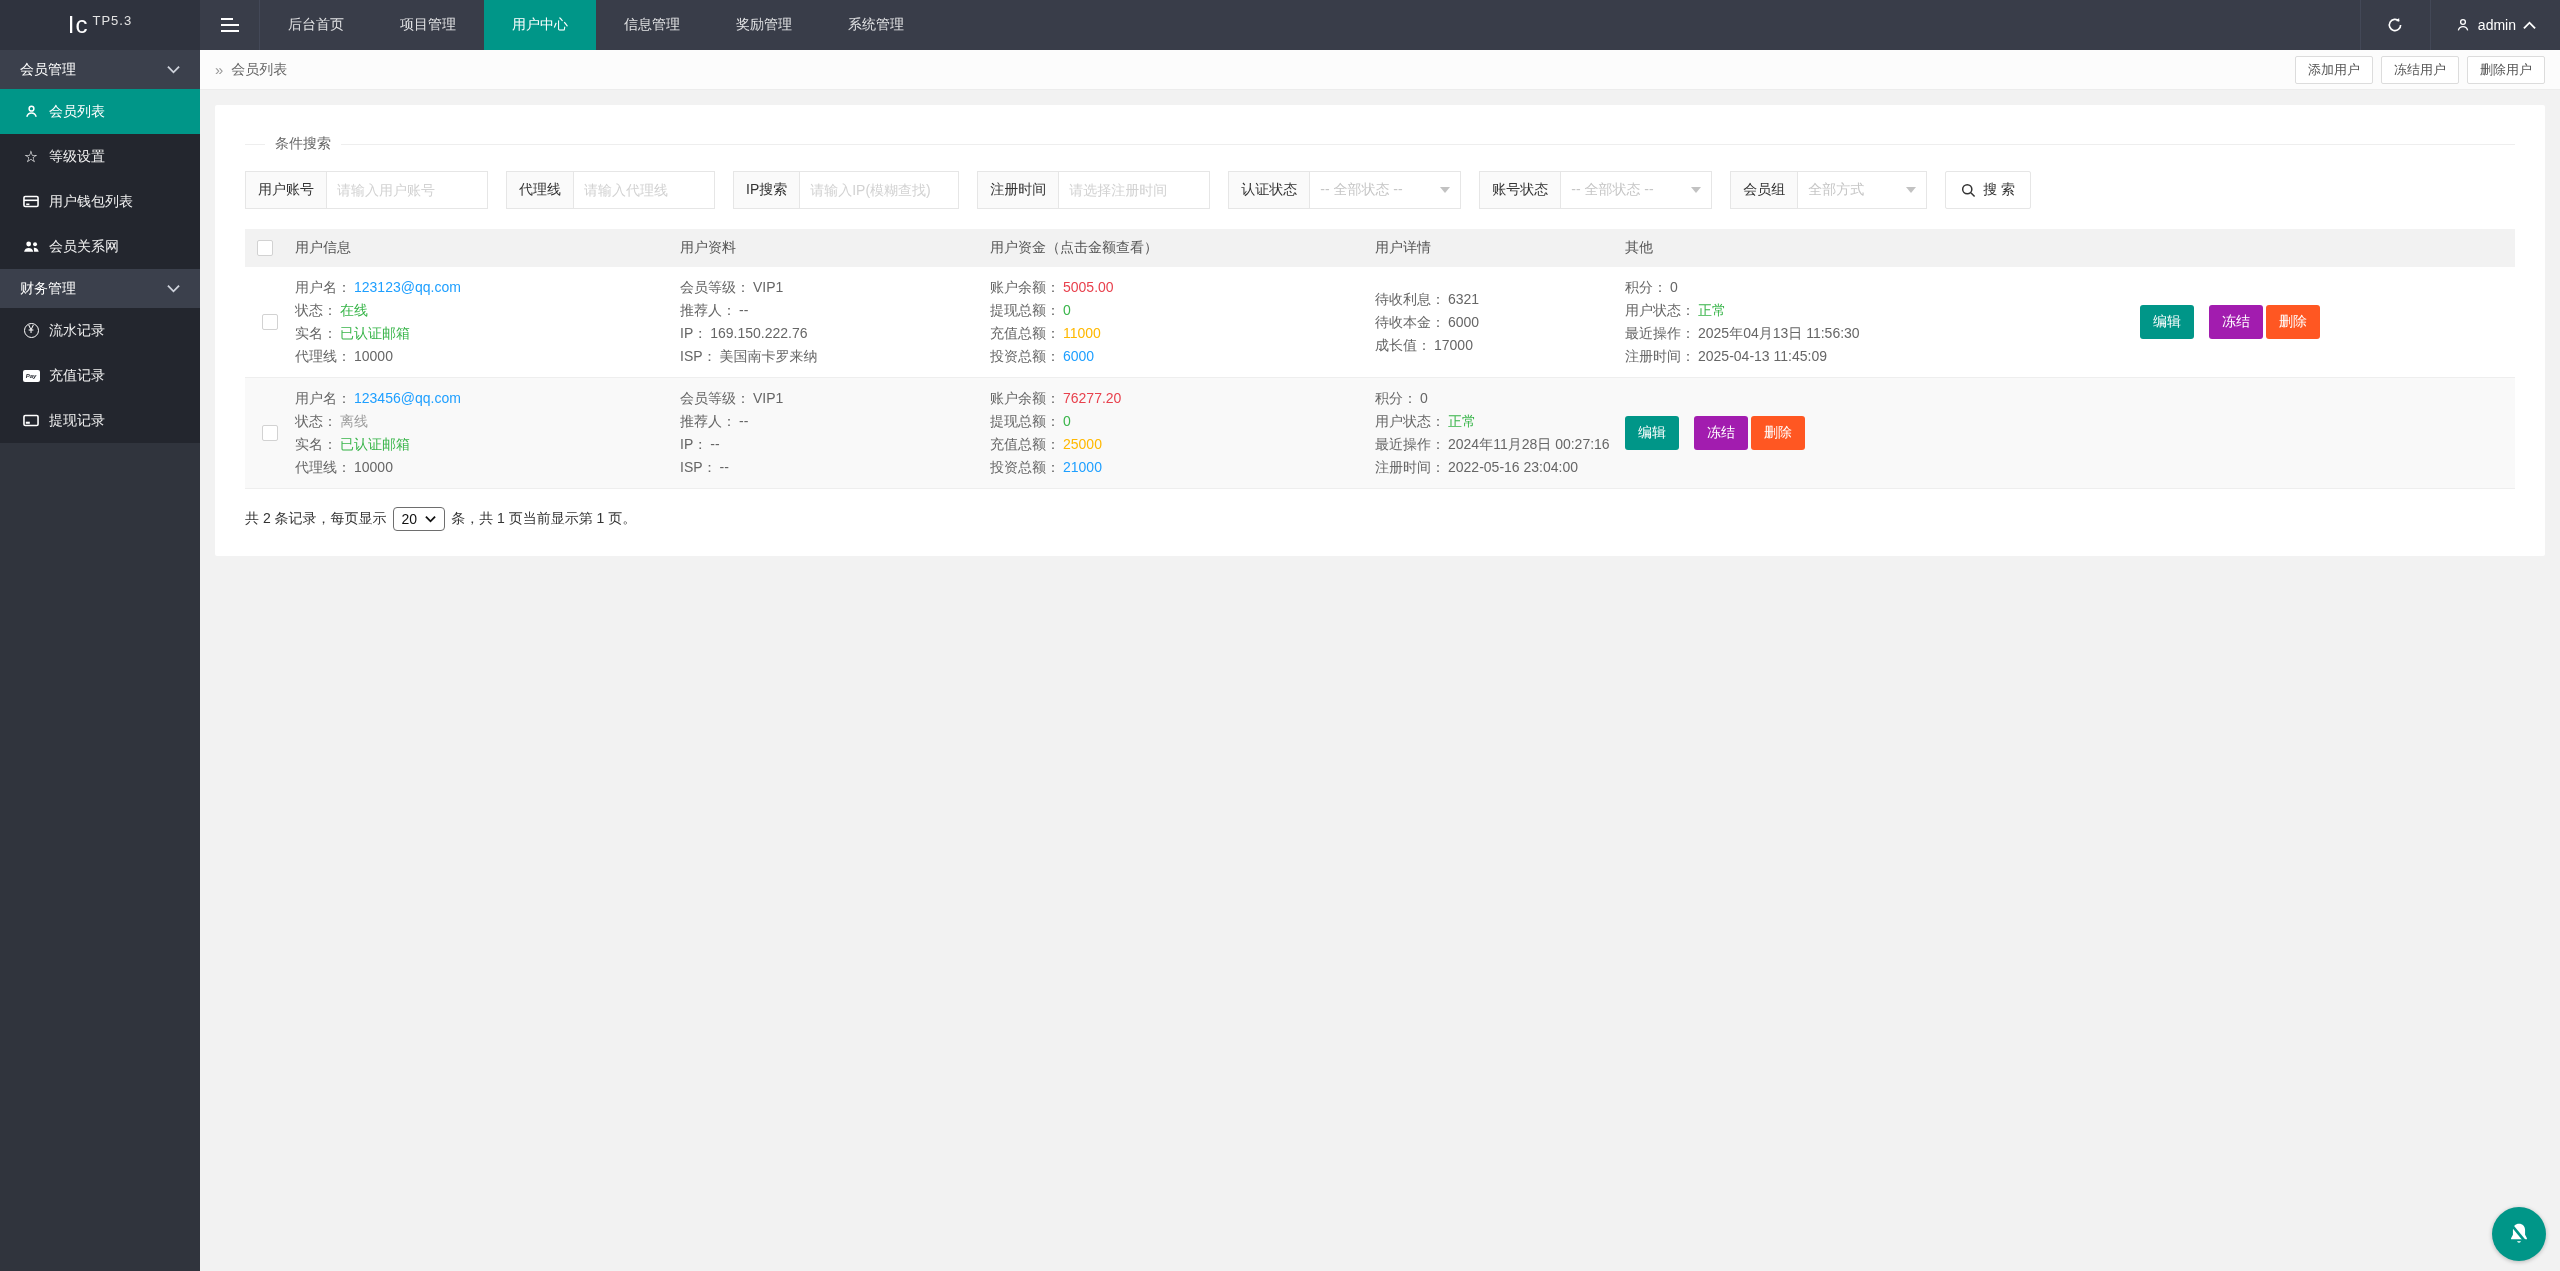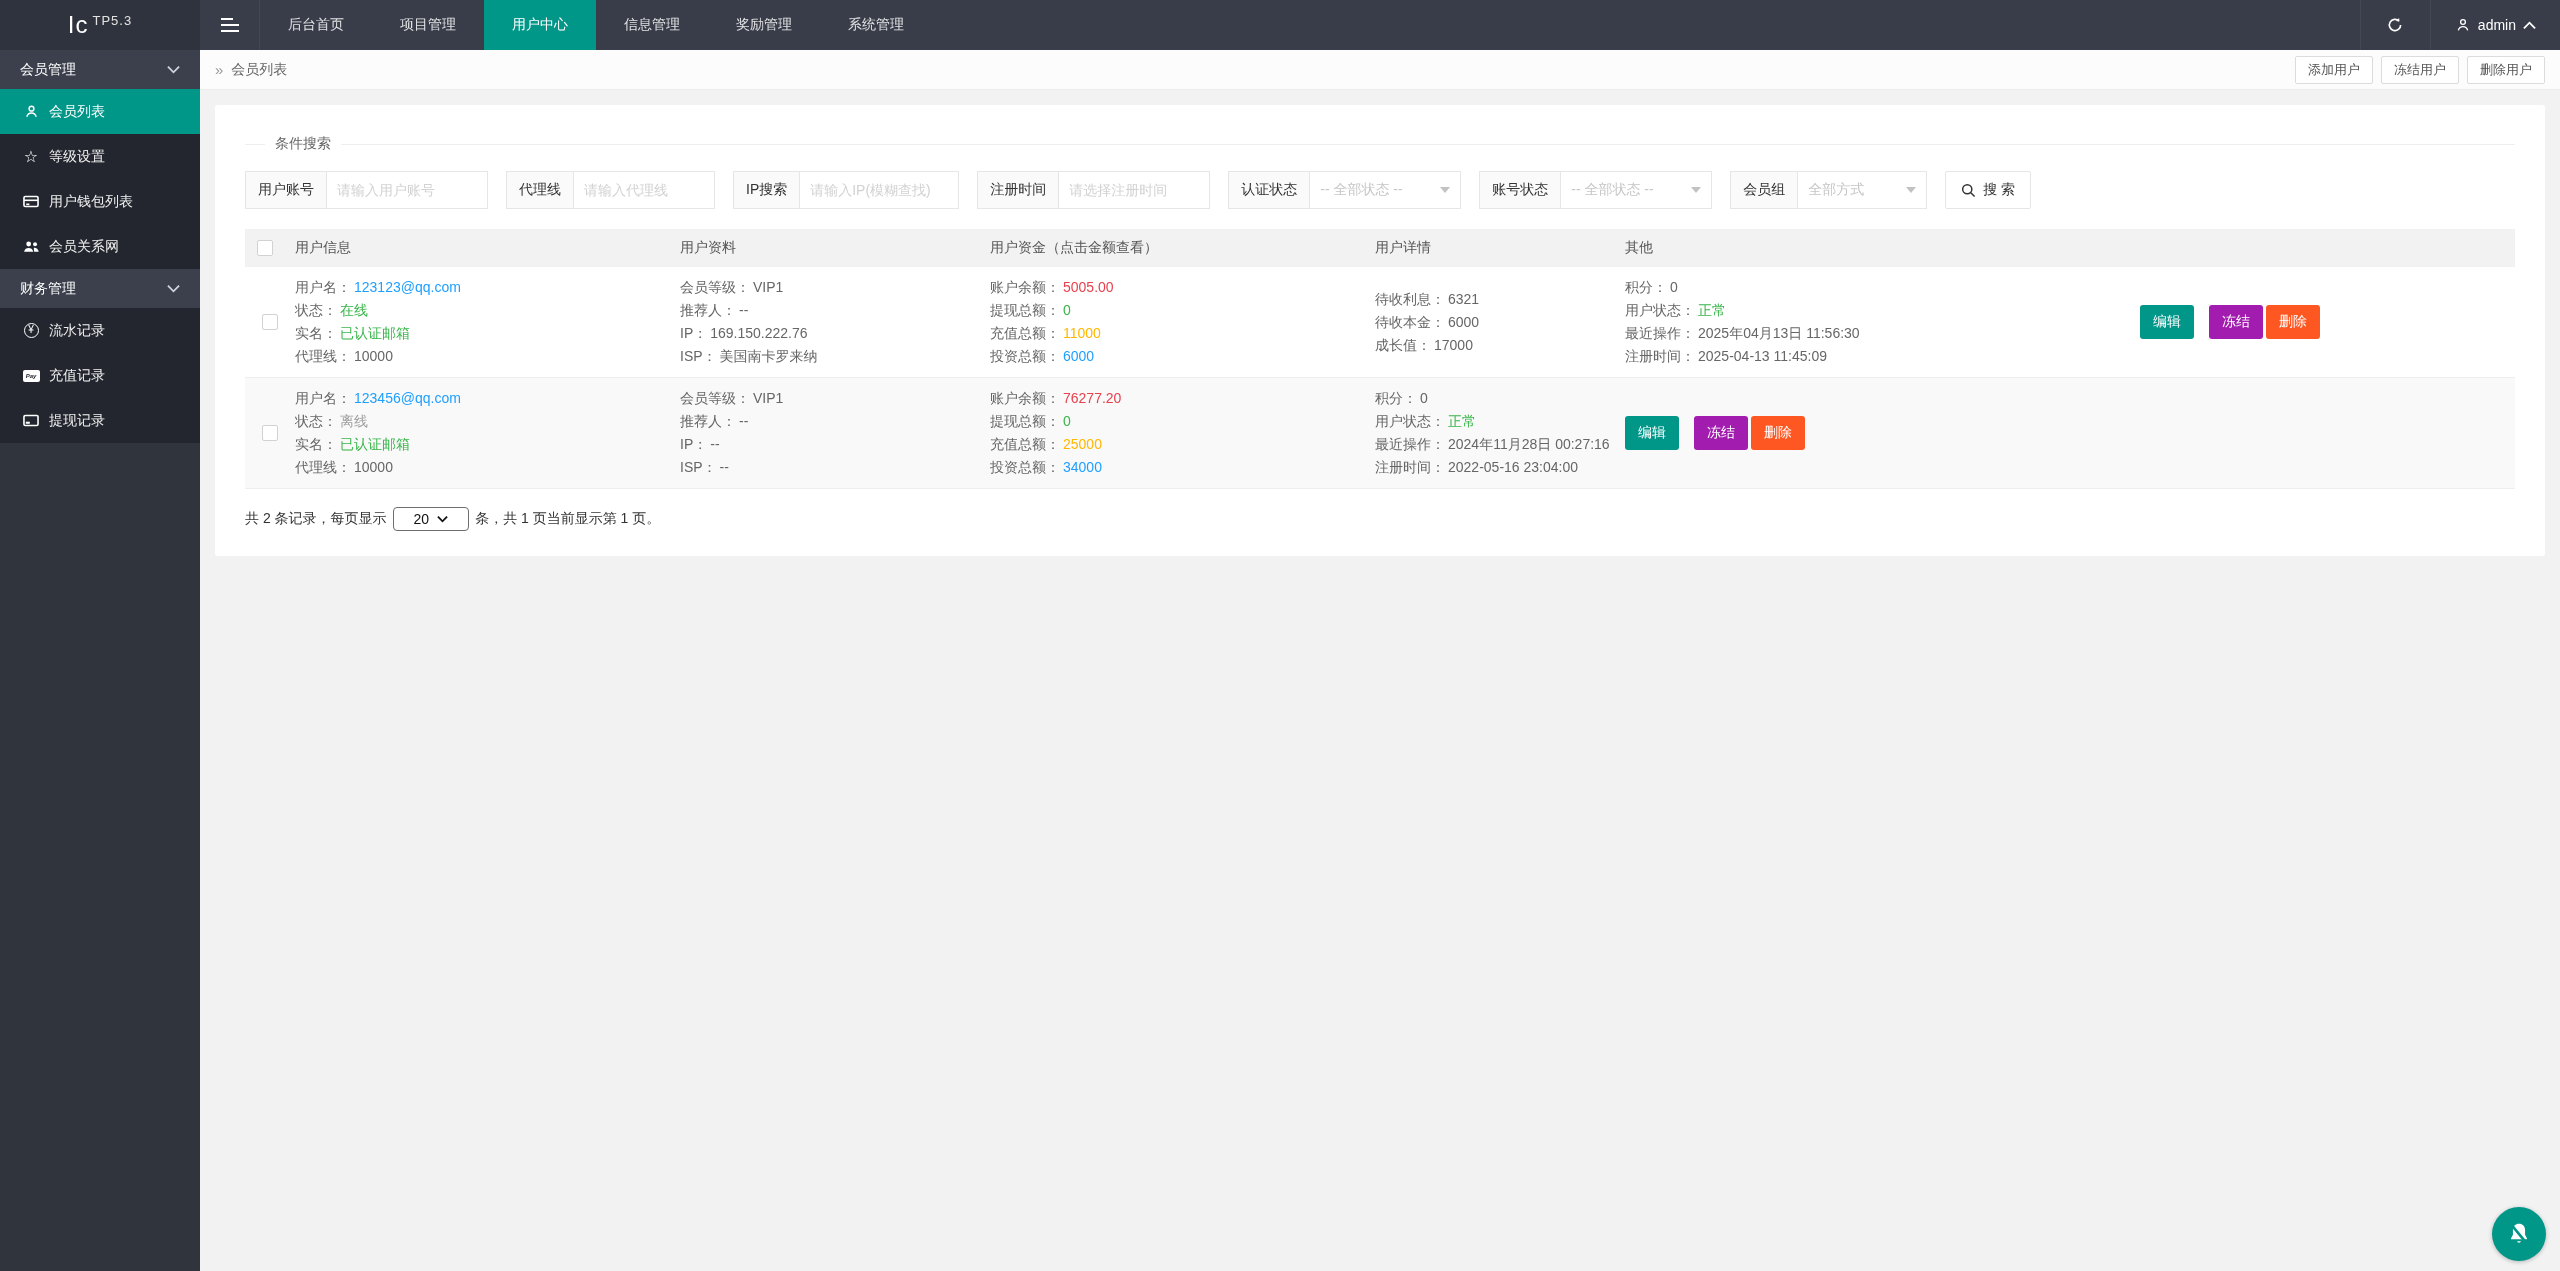--- a/index.html
+++ b/index.html
@@ -74,21 +74,21 @@
   .c-blue { color:#1E9FFF; }
   .c-gray { color:#9e9e9e; }
   .act-cell { display:flex; align-items:center; gap:3px; }
   .abtn { border:none; color:#fff; font-size:14px; padding:8px 13px; border-radius:3px; cursor:pointer; font-family:inherit; }
   .abtn.edit { background:#009688; }
   .abtn.freeze { background:#a21caf;margin-left:12px; }
   .abtn.del { background:#FF5722; }
 
   
   .pager { margin-top:18px; color:#333; display:flex; align-items:center; gap:6px; }
-  .psel { display:inline-flex; align-items:center; gap:8px; border:1px solid #6e6e6e; border-radius:4px; padding:3px 20px; cursor:pointer; color:#111; }
+  .psel { display:inline-flex; align-items:center; gap:8px; border:1px solid #6e6e6e; border-radius:4px; padding:3px 8px; cursor:pointer; color:#111; }
 
   
   .fab { position:absolute; right:14px; bottom:10px; width:54px; height:54px; border-radius:50%; background:#009688; display:flex; align-items:center; justify-content:center; cursor:pointer; box-shadow:0 1px 4px rgba(0,0,0,.25); }
 </style>
 </head>
 <body>
 
 <div class="topbar">
   <div class="logo">
     <span>Ic</span>
@@ -342,21 +342,21 @@
         <div class="cell">
           <div class="ln"><span class="lbl">会员等级：</span><span class="val">VIP1</span></div>
           <div class="ln"><span class="lbl">推荐人：</span><span class="val">--</span></div>
           <div class="ln"><span class="lbl">IP：</span><span class="val">--</span></div>
           <div class="ln"><span class="lbl">ISP：</span><span class="val">--</span></div>
         </div>
         <div class="cell">
           <div class="ln"><span class="lbl">账户余额：</span><span class="val c-red">76277.20</span></div>
           <div class="ln"><span class="lbl">提现总额：</span><span class="val c-green">0</span></div>
           <div class="ln"><span class="lbl">充值总额：</span><span class="val c-orange">25000</span></div>
-          <div class="ln"><span class="lbl">投资总额：</span><span class="val c-blue">34000</span></div>
+          <div class="ln"><span class="lbl">投资总额：</span><span class="val c-blue">21000</span></div>
         </div>
         <div class="cell">
           <div class="ln"><span class="lbl">积分：</span><span class="val">0</span></div>
           <div class="ln"><span class="lbl">用户状态：</span><span class="val c-green">正常</span></div>
           <div class="ln"><span class="lbl">最近操作：</span><span class="val">2024年11月28日 00:27:16</span></div>
           <div class="ln"><span class="lbl">注册时间：</span><span class="val">2022-05-16 23:04:00</span></div>
         </div>
         <div class="act-cell">
           <button class="abtn edit">编辑</button>
           <button class="abtn freeze">冻结</button>

